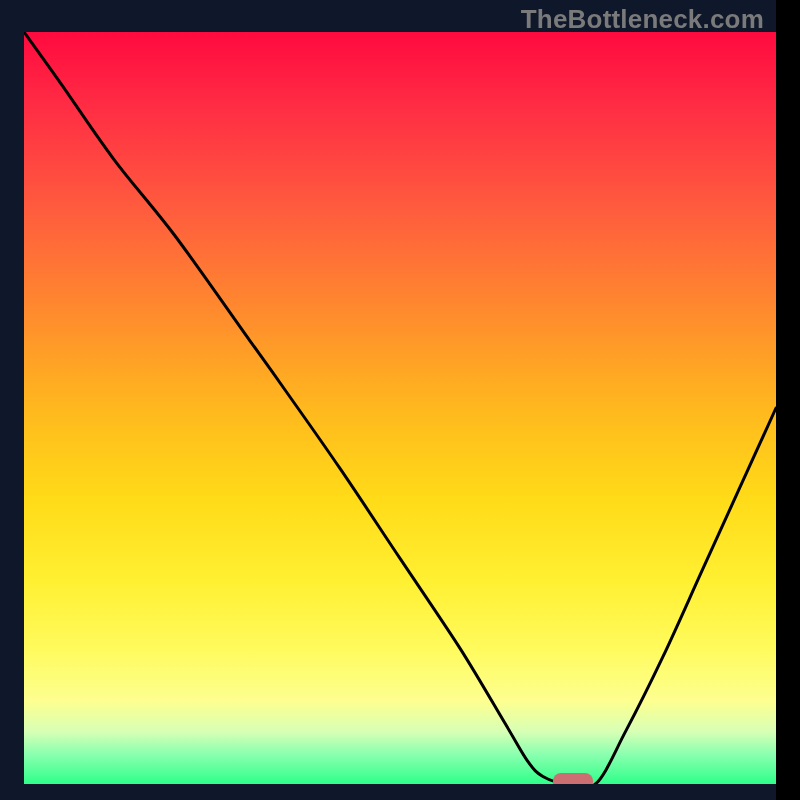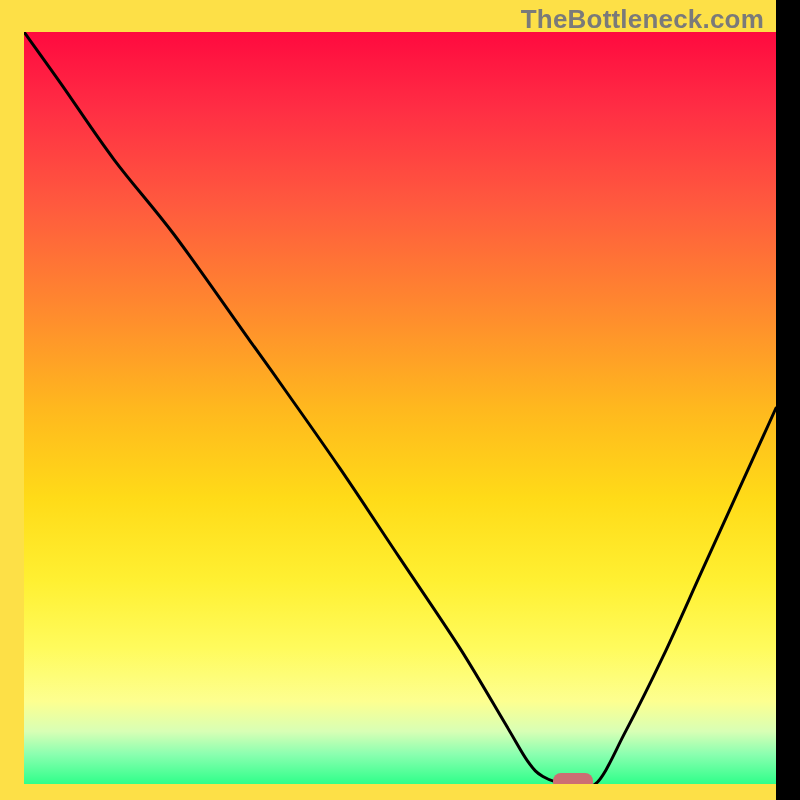--- a/index.html
+++ b/index.html
@@ -1,21 +1,21 @@
 <!DOCTYPE html>
 <html><head>
 <meta charset="utf-8">
 <style>
   * { margin: 0; padding: 0; box-sizing: border-box; }
   html, body { width: 800px; height: 800px; overflow: hidden; background: #000; }
   .frame {
     position: relative;
     width: 776px;
     height: 800px;
-    background: #fde047;
+    background: #0f172a;
   }
   .watermark {
     position: absolute;
     top: 4px;
     right: 12px;
     font-family: Arial, Helvetica, sans-serif;
     font-size: 26px;
     font-weight: 600;
     color: #7a7a7a;
     letter-spacing: 0.2px;

